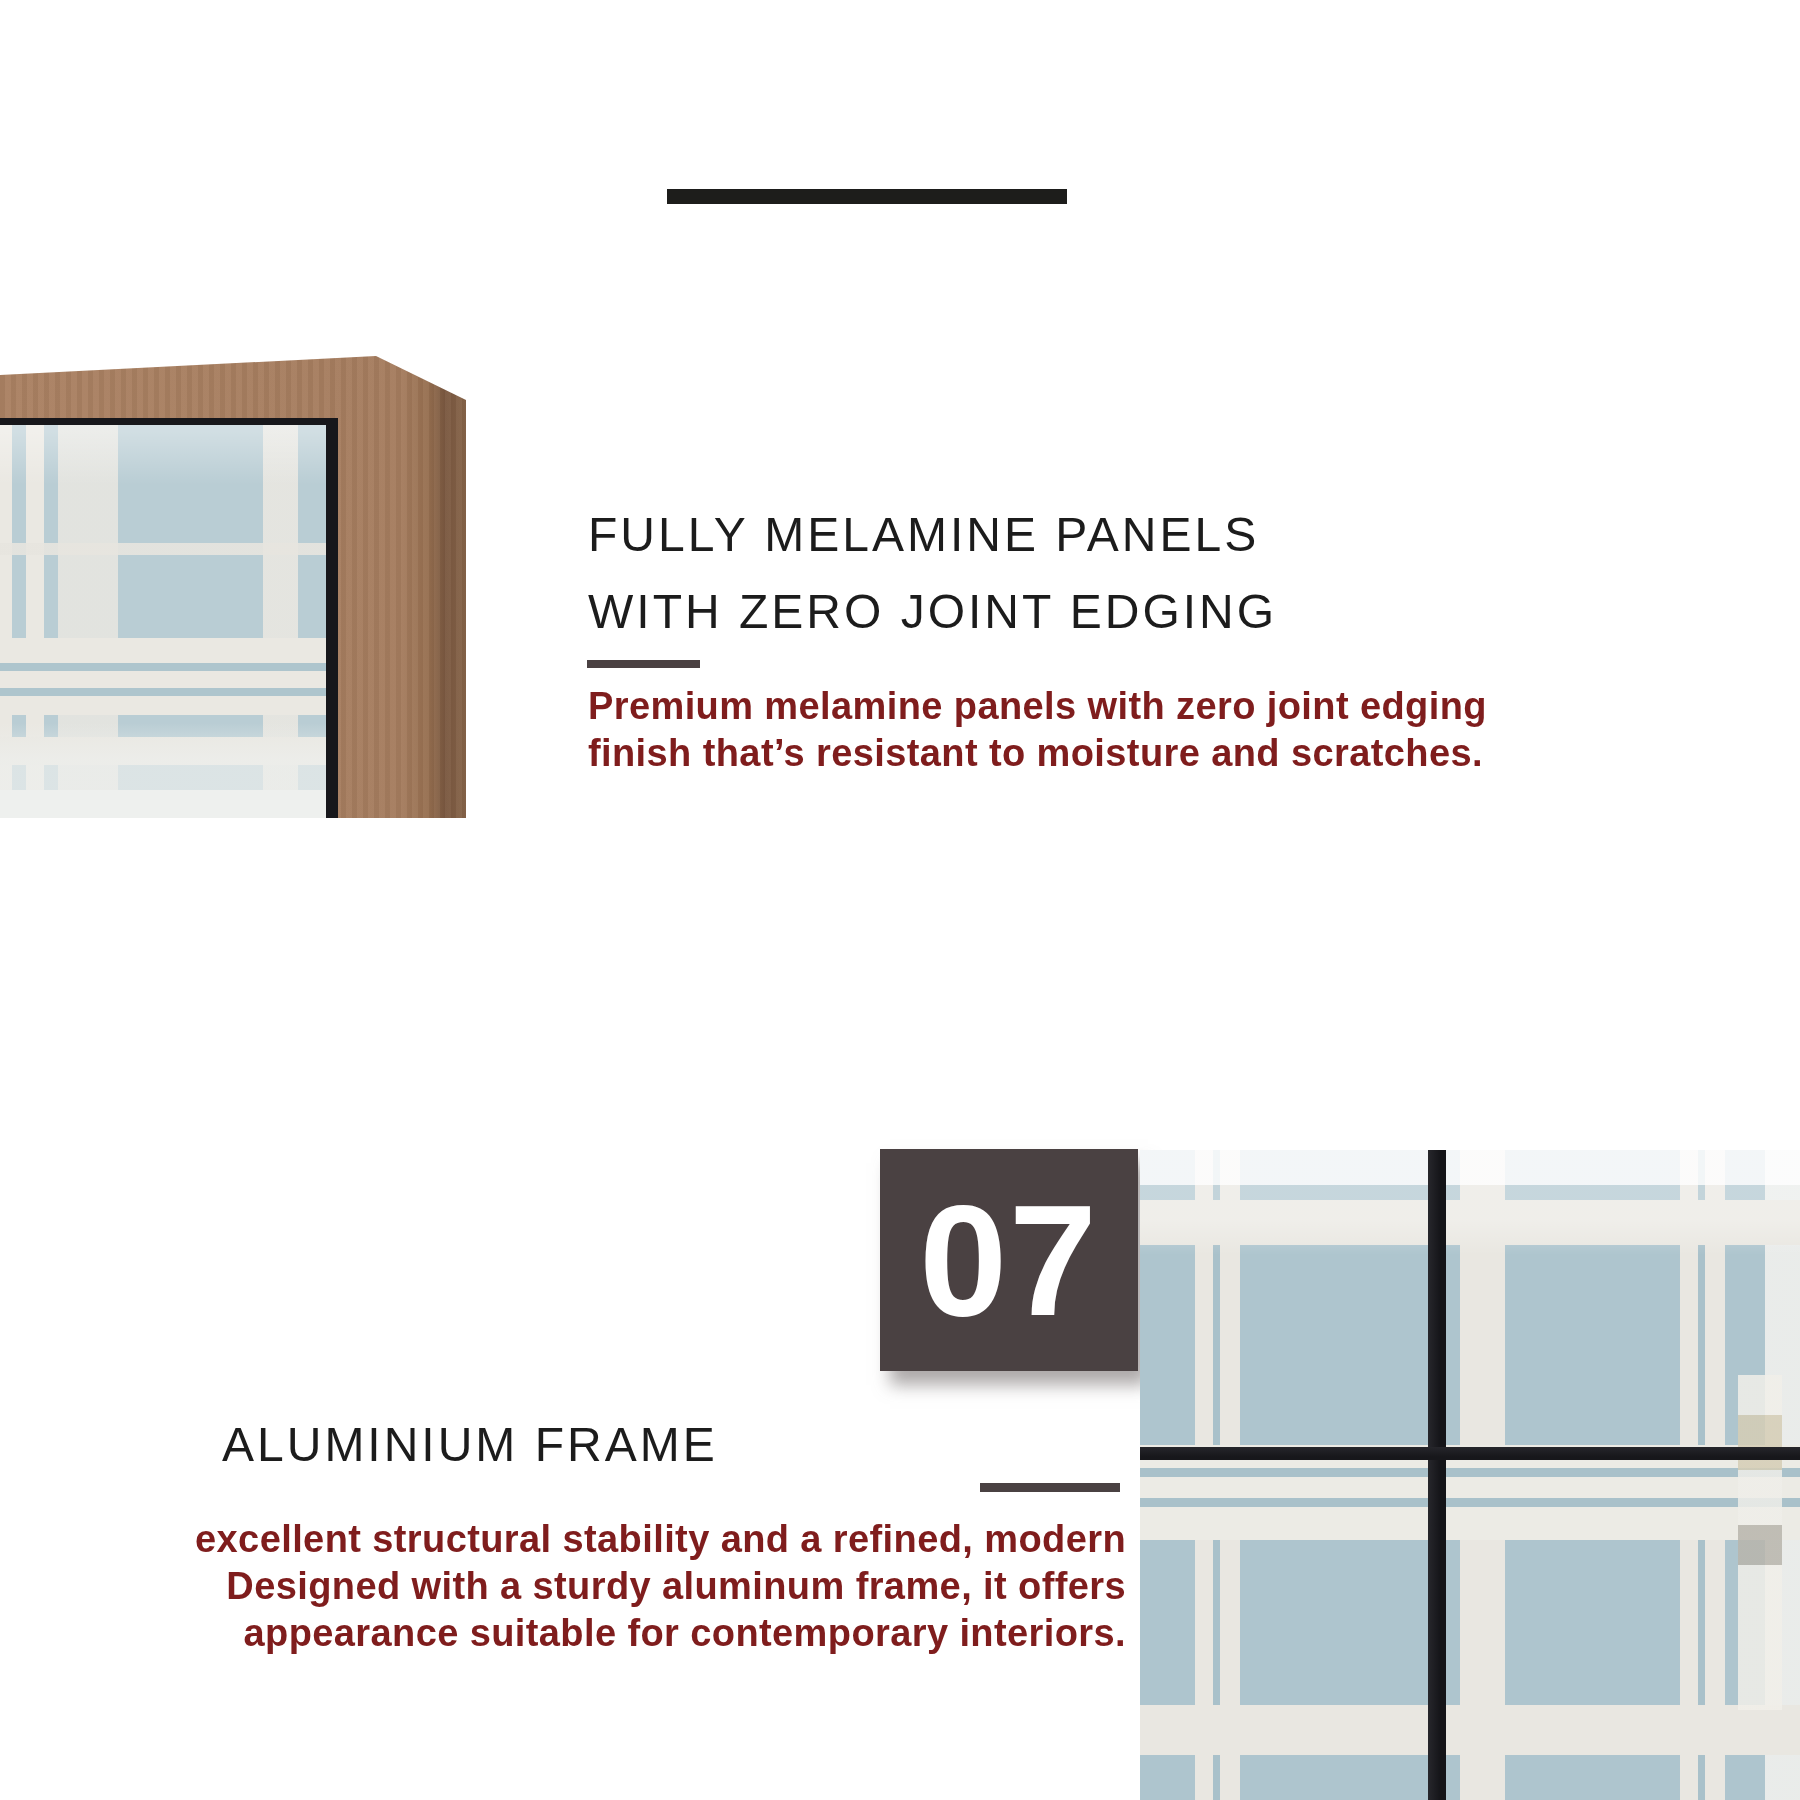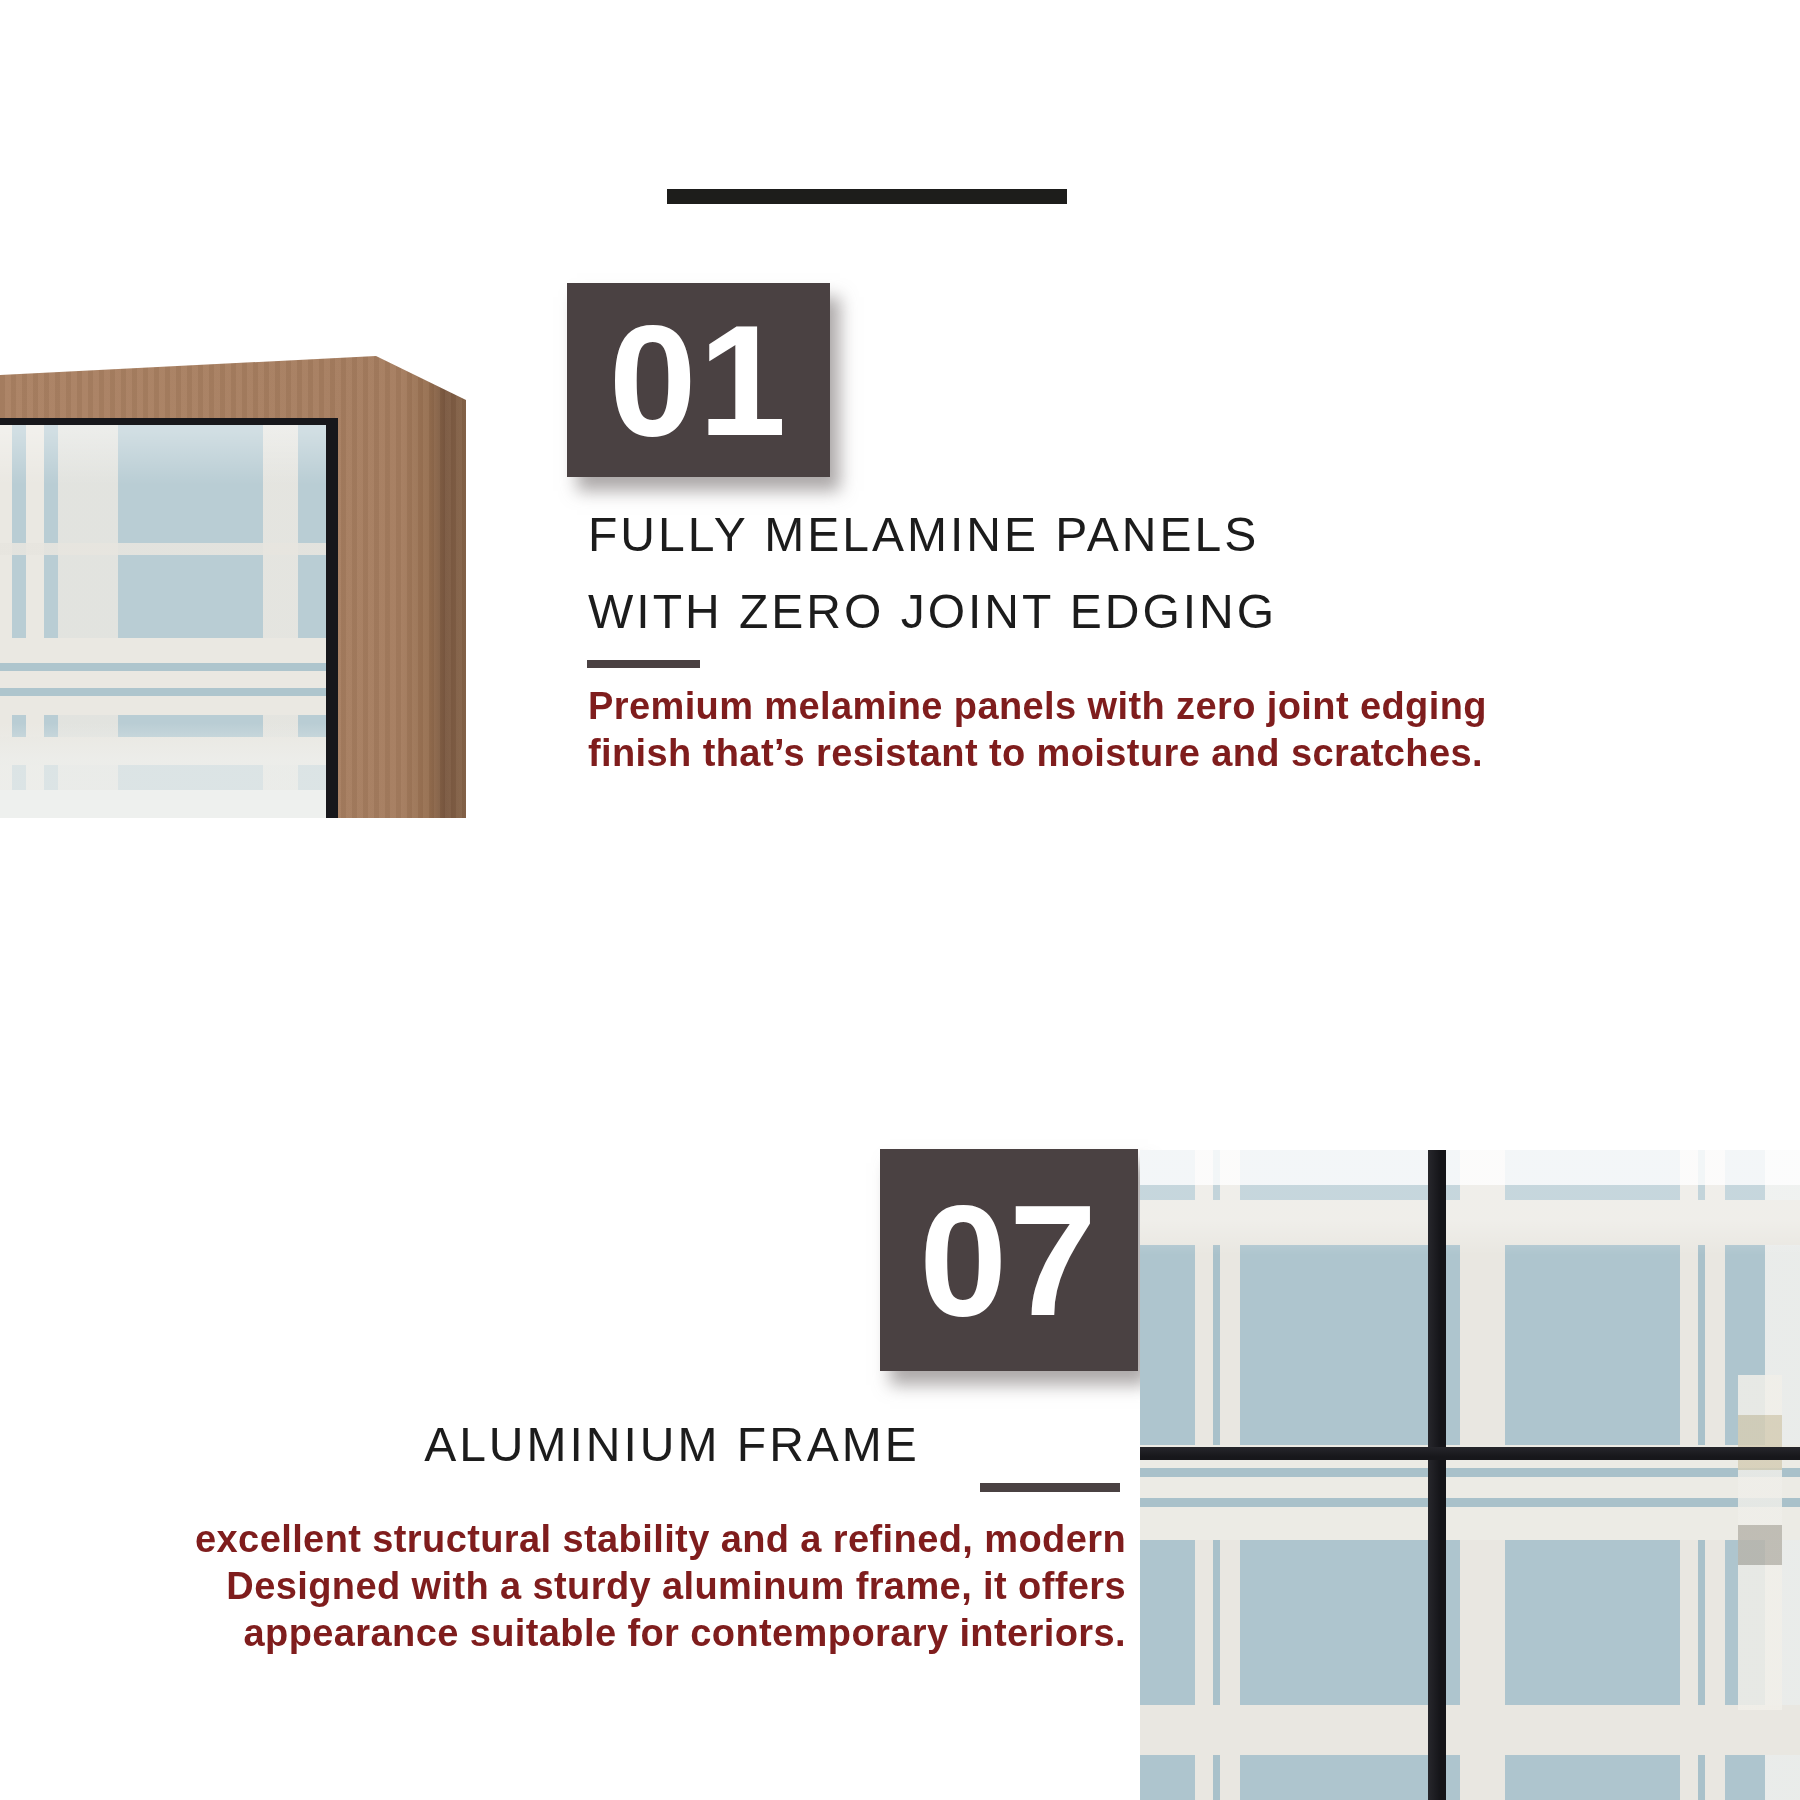--- a/index.html
+++ b/index.html
@@ -18,21 +18,21 @@
   .badge-01{left:567px;top:283px;width:263px;height:194px;}
   .badge-01 .num{line-height:194px;}
   .badge-02{left:880px;top:1149px;width:258px;height:222px;}
   .badge-02 .num{line-height:222px;}
 
   
   .feature-heading{position:absolute;font-size:48px;font-weight:500;letter-spacing:3px;
                    line-height:77px;color:#1c1c1c;}
   .feature-heading div{white-space:nowrap;}
   .heading-1{left:588px;top:496px;text-align:left;}
-  .heading-2{left:222px;top:1406px;width:900px;text-align:center;}
+  .heading-2{left:222px;top:1406px;width:900px;text-align:left;}
 
   .accent-rule{position:absolute;background:#4a4142;}
   .rule-1{left:587px;top:660px;width:113px;height:8px;}
   .rule-2{left:980px;top:1483px;width:140px;height:9px;}
 
   .feature-desc{position:absolute;font-size:38px;font-weight:600;letter-spacing:.4px;
                 line-height:47px;color:#7f1d1d;}
   .feature-desc div{white-space:nowrap;}
   .desc-1{left:588px;top:683px;text-align:left;}
   .desc-2{left:96px;top:1516px;width:1030px;text-align:right;}
@@ -90,23 +90,20 @@
 <div class="canvas">
 
   <div class="title-rule"></div>
 
   <div class="img1">
     <div class="wood"></div>
     <div class="door-frame"></div>
     <div class="glass"></div>
   </div>
 
-  <div class="badge badge-01">
-    <div class="num">01</div>
-  </div>
   <div class="feature-heading heading-1">
     <div>FULLY MELAMINE PANELS</div>
     <div>WITH ZERO JOINT EDGING</div>
   </div>
   <div class="accent-rule rule-1"></div>
   <div class="feature-desc desc-1">
     <div>Premium melamine panels with zero joint edging</div>
     <div>finish that’s resistant to moisture and scratches.</div>
   </div>
 

